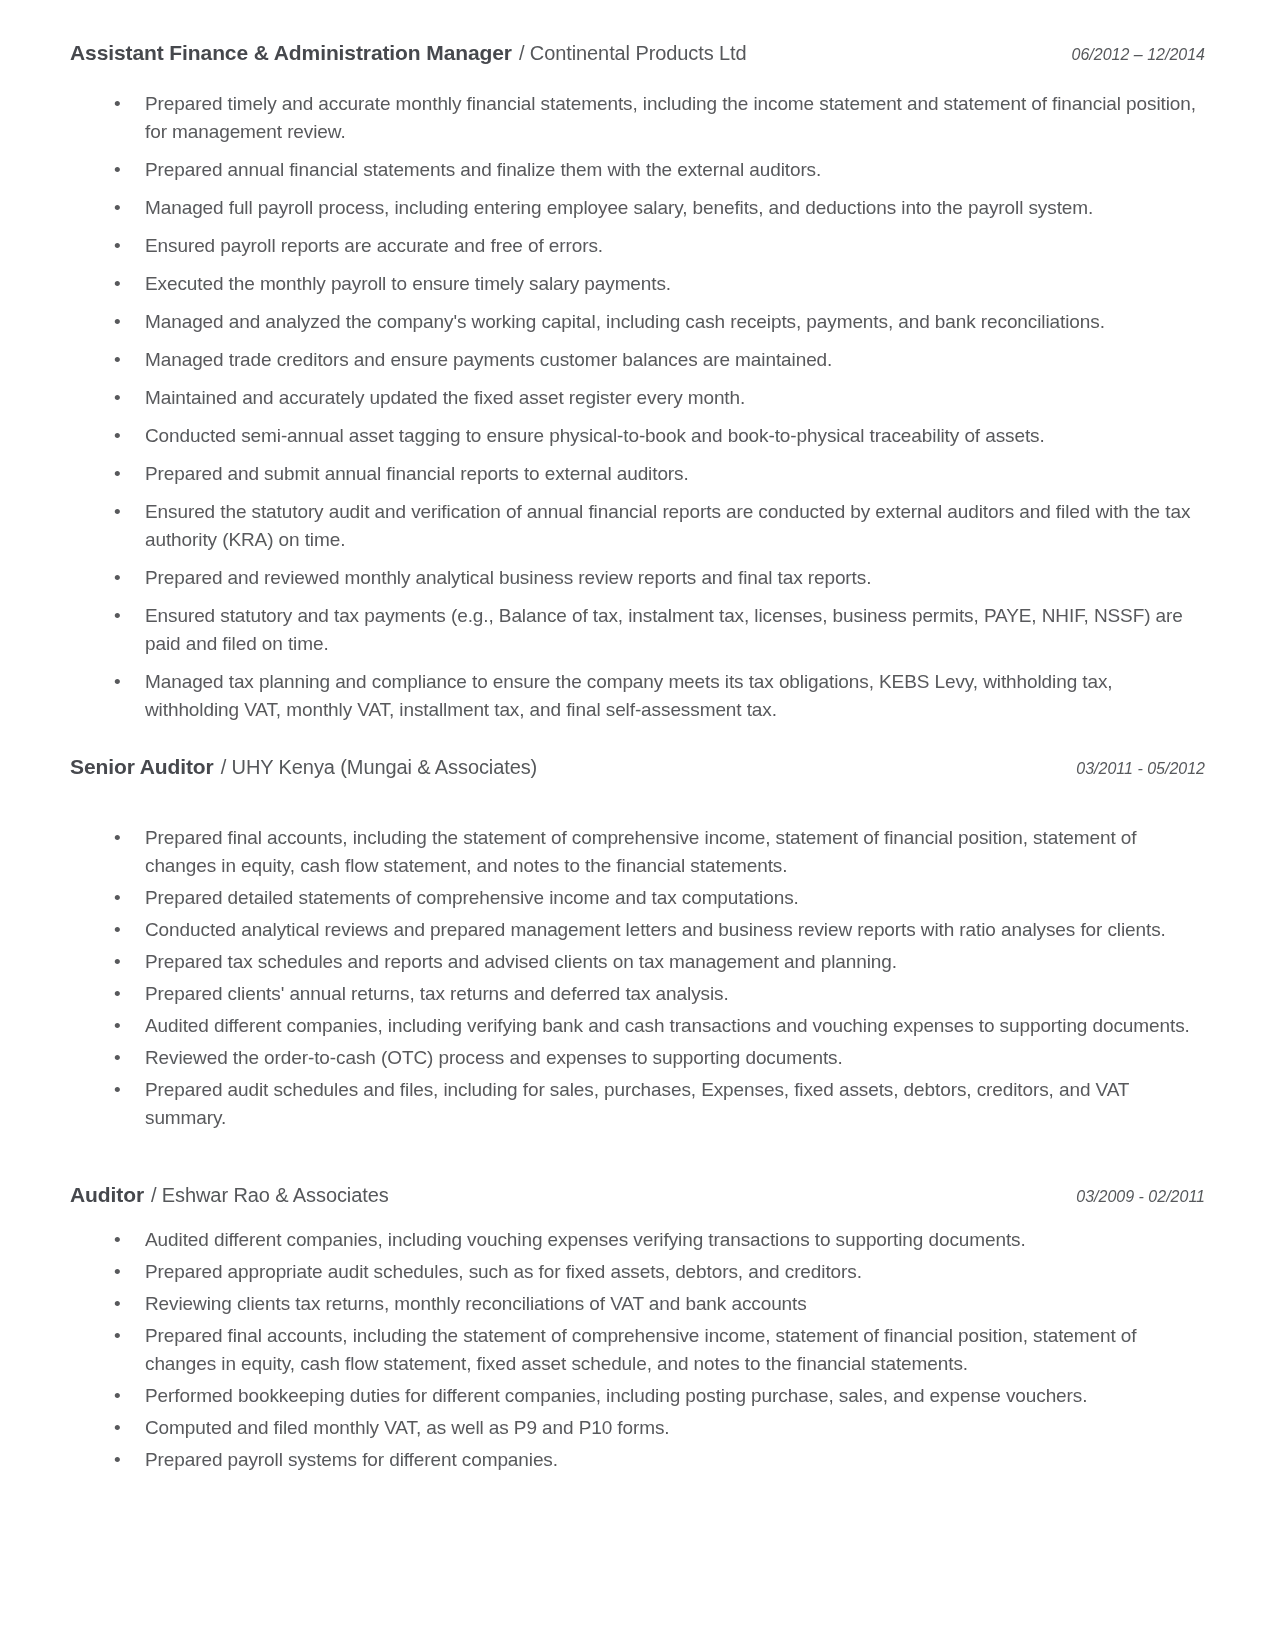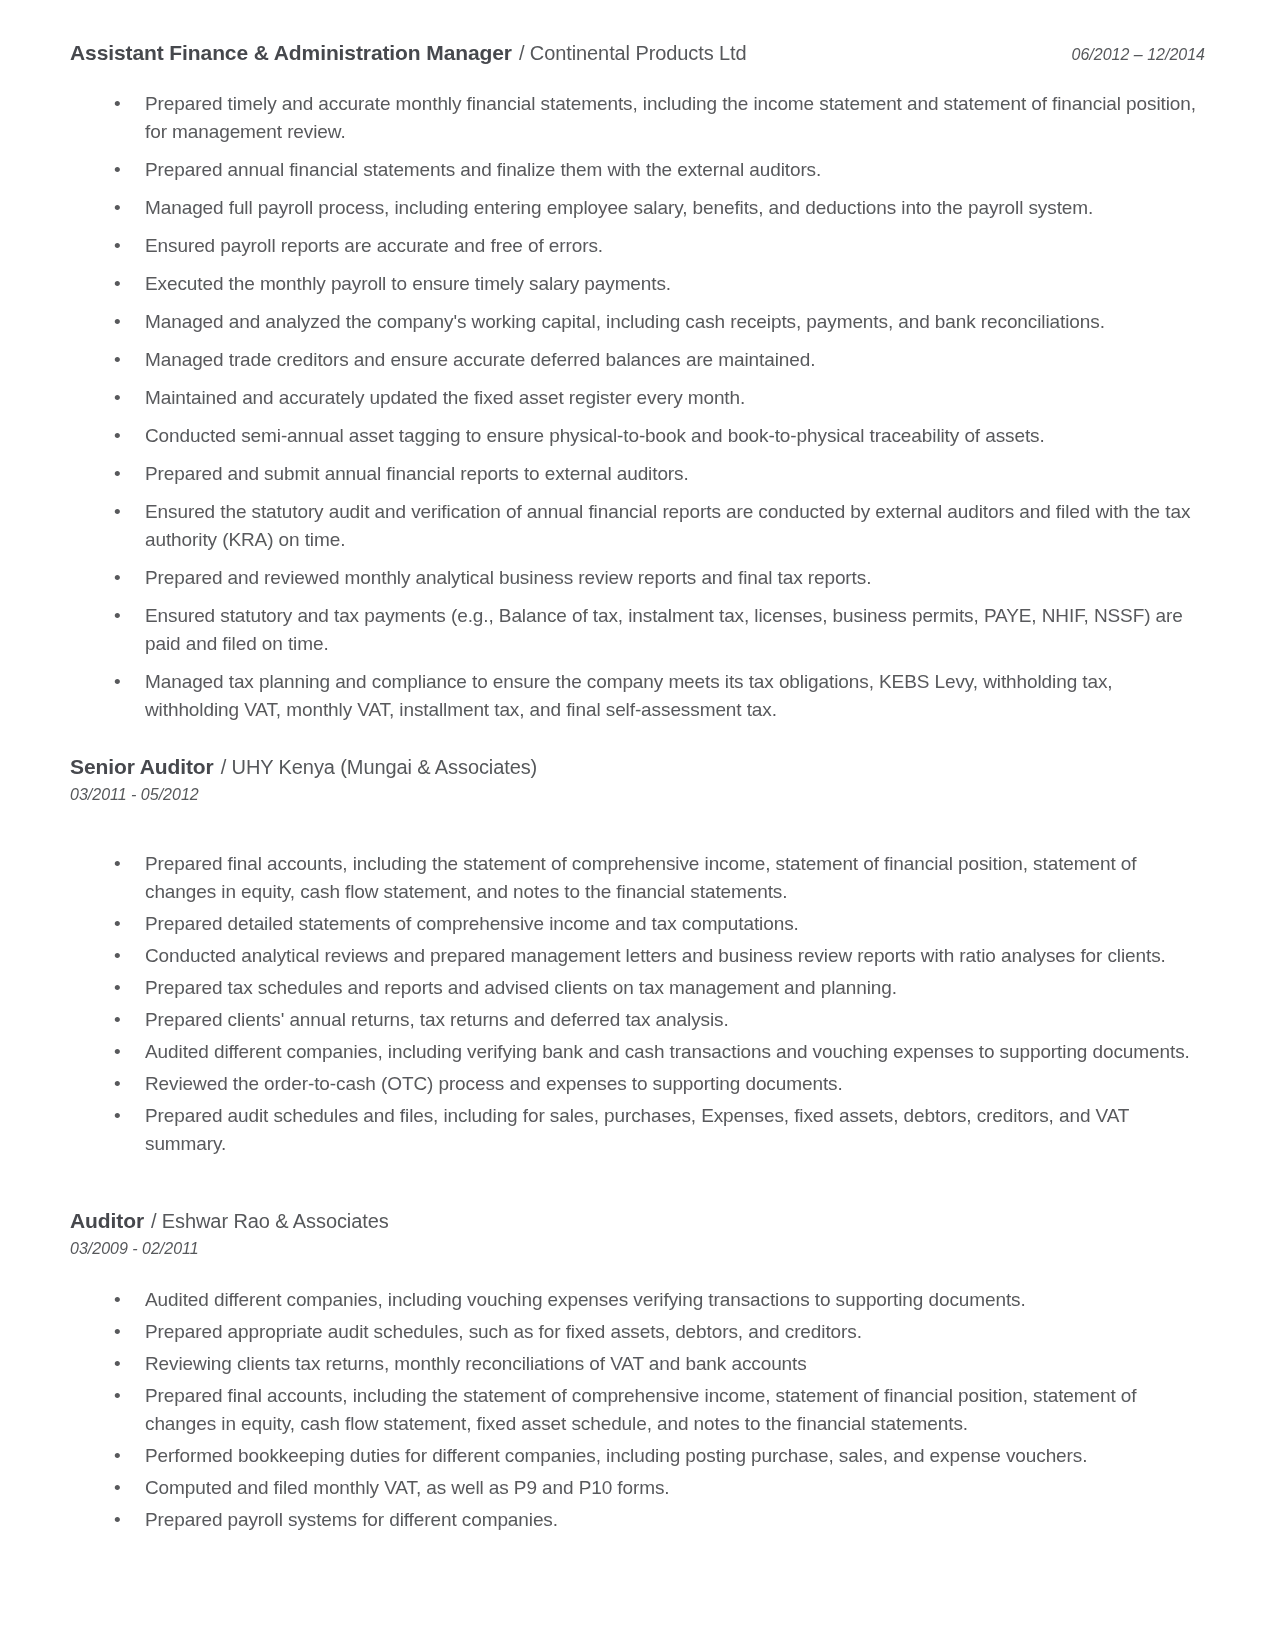--- a/index.html
+++ b/index.html
@@ -63,24 +63,24 @@
     position: absolute;
     left: 44px;
     top: 0;
     font-size: 19px;
     color: #58595c;
   }
   
   .job-1 .job-header { margin-bottom: 22px; }
   .job-1 li { margin-bottom: 10px; }
   .job-2 { margin-top: 30px; }
-  .job-2 .job-header { margin-bottom: 42px; flex-direction: column; }
+  .job-2 .job-header { margin-bottom: 42px; }
   .job-2 li { margin-bottom: 4px; }
   .job-3 { margin-top: 50px; }
-  .job-3 .job-header { margin-bottom: 24px; flex-direction: column; }
+  .job-3 .job-header { margin-bottom: 16px; }
   .job-3 li { margin-bottom: 4px; }
 </style>
 </head>
 <body>
 
 <div class="page">
 
   <section class="job job-1">
     <header class="job-header">
       <div class="job-heading">
@@ -88,21 +88,21 @@
       </div>
       <span class="job-dates">06/2012 – 12/2014</span>
     </header>
     <ul class="job-bullets">
       <li>Prepared timely and accurate monthly financial statements, including the income statement and statement of financial position, for management review.</li>
       <li>Prepared annual financial statements and finalize them with the external auditors.</li>
       <li>Managed full payroll process, including entering employee salary, benefits, and deductions into the payroll system.</li>
       <li>Ensured payroll reports are accurate and free of errors.</li>
       <li>Executed the monthly payroll to ensure timely salary payments.</li>
       <li>Managed and analyzed the company's working capital, including cash receipts, payments, and bank reconciliations.</li>
-      <li>Managed trade creditors and ensure accurate deferred balances are maintained.</li>
+      <li>Managed trade creditors and ensure payments customer balances are maintained.</li>
       <li>Maintained and accurately updated the fixed asset register every month.</li>
       <li>Conducted semi-annual asset tagging to ensure physical-to-book and book-to-physical traceability of assets.</li>
       <li>Prepared and submit annual financial reports to external auditors.</li>
       <li>Ensured the statutory audit and verification of annual financial reports are conducted by external auditors and filed with the tax authority (KRA) on time.</li>
       <li>Prepared and reviewed monthly analytical business review reports and final tax reports.</li>
       <li>Ensured statutory and tax payments (e.g., Balance of tax, instalment tax, licenses, business permits, PAYE, NHIF, NSSF) are paid and filed on time.</li>
       <li>Managed tax planning and compliance to ensure the company meets its tax obligations, KEBS Levy, withholding tax, withholding VAT, monthly VAT, installment tax, and final self-assessment tax.</li>
     </ul>
   </section>
 

